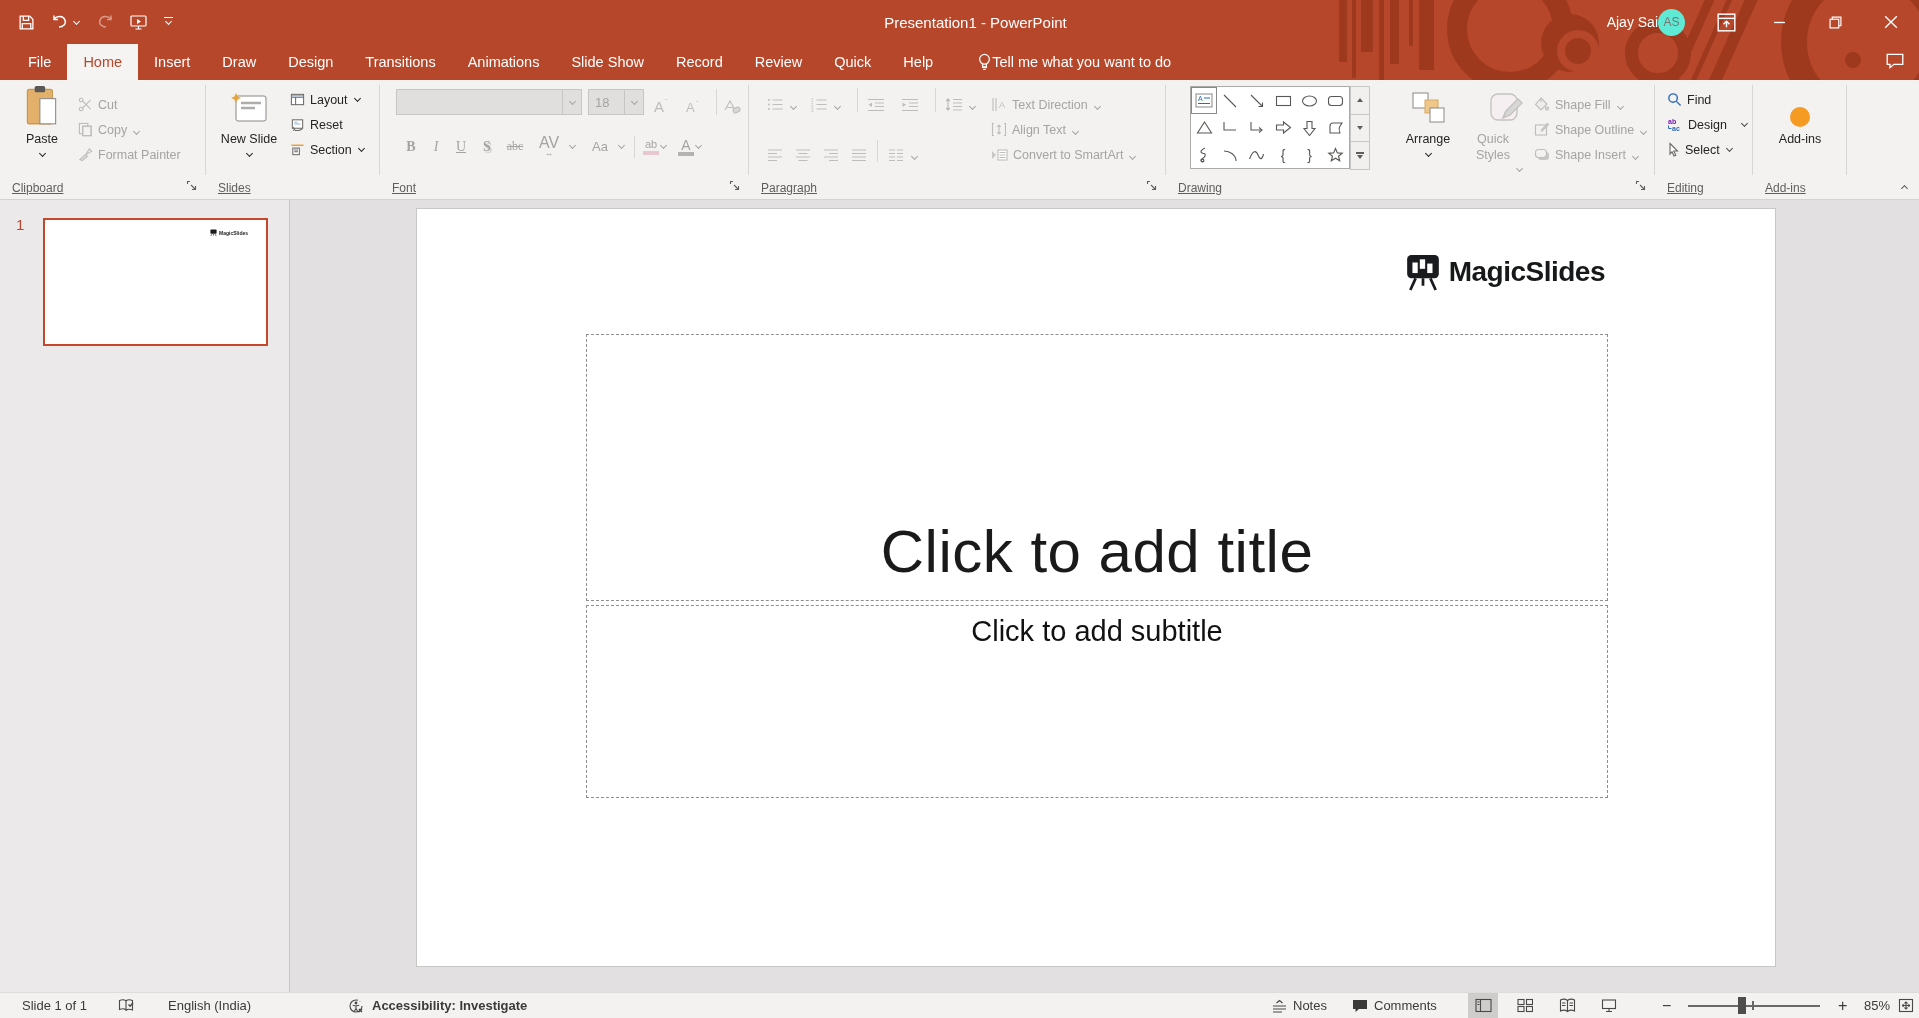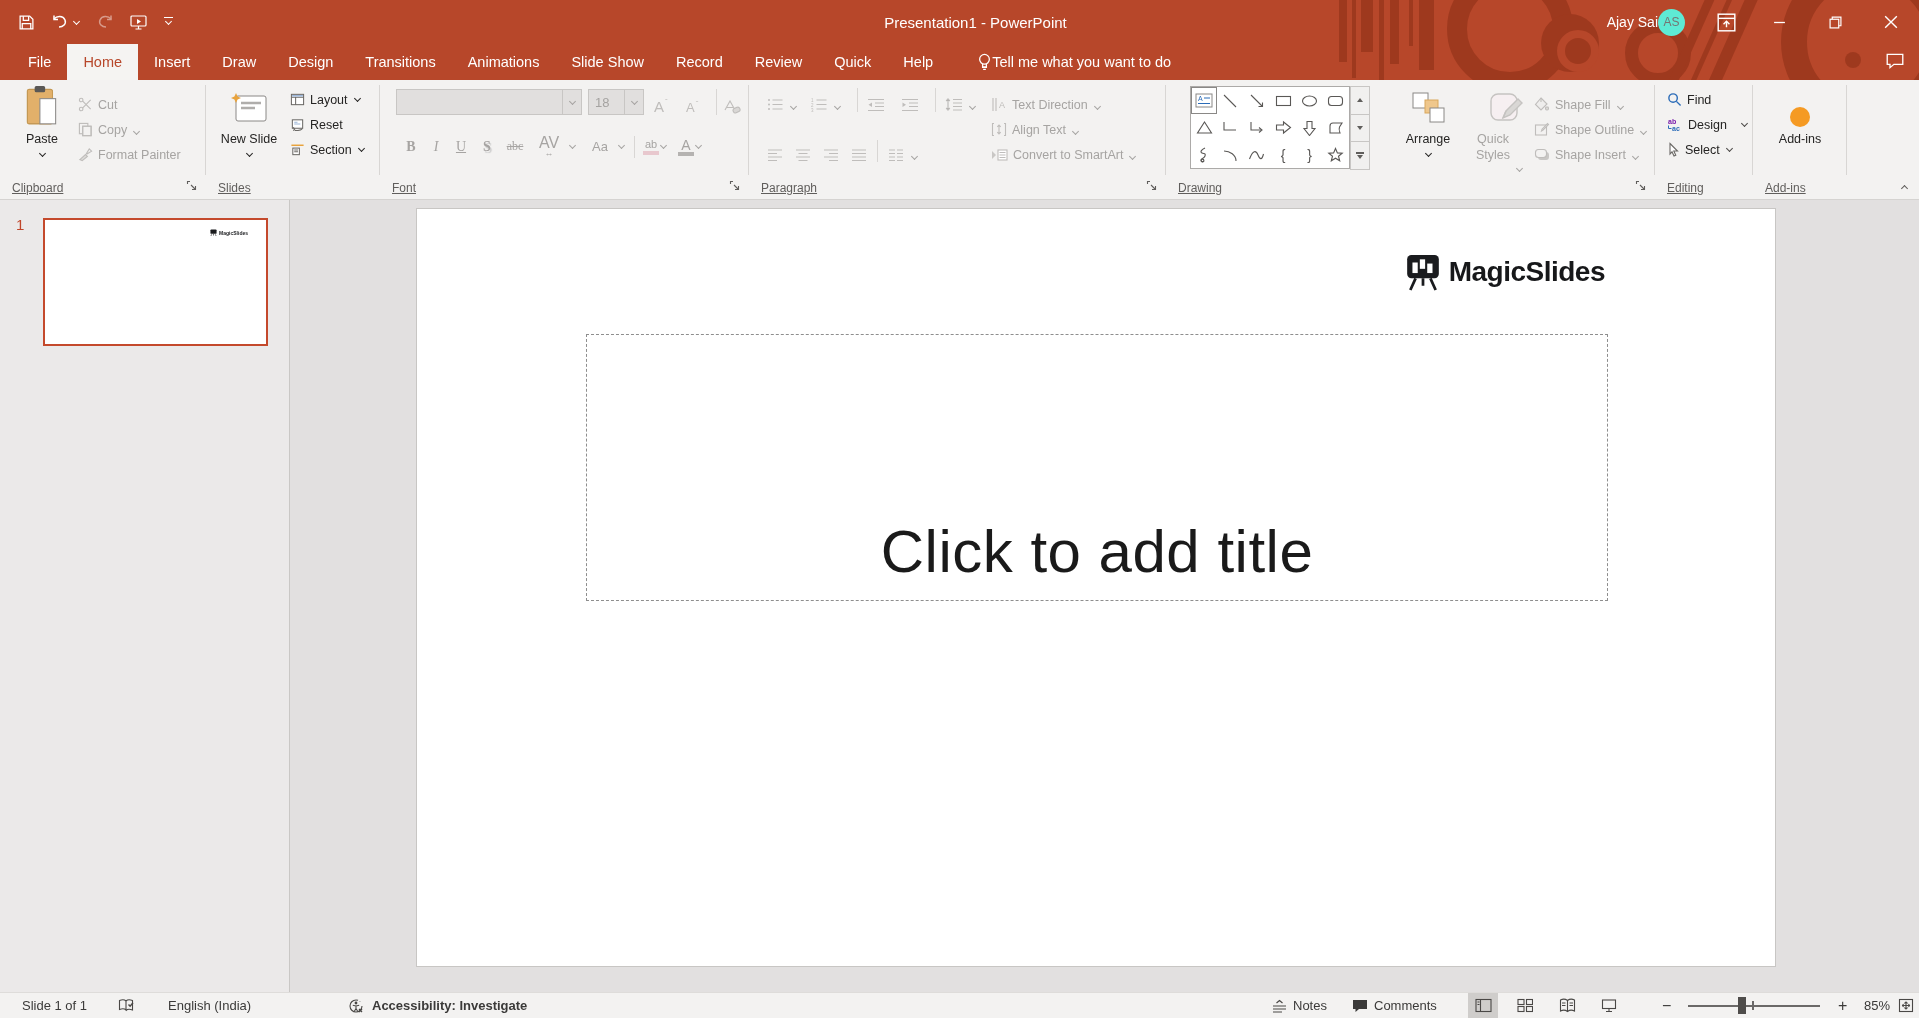--- a/index.html
+++ b/index.html
@@ -735,20 +735,23 @@
                 <rect x="14" y="6" width="5" height="9" fill="#fff"></rect>
                 <rect x="21" y="10" width="5" height="9" fill="#fff"></rect>
                 <path d="M10 24 5 35M24 24l5 11M17 24v7" stroke="#1A1B1E" stroke-width="2.6" fill="none"></path>
               </svg>
           </span>
           <span class="brand">MagicSlides</span>
         </div>
         <div class="ph ph-title">
           <span class="txt">Click to add title</span>
         </div>
+        <div class="ph ph-sub">
+          <span class="txt">Click to add subtitle</span>
+        </div>
       </div>
     </div>
   </div>
 
   <div class="statusbar">
     <div class="sb-item" style="left:22px;">Slide 1 of 1</div>
     <div class="sb-item" style="left:118px;">
       <span class="sb-ic">
         <svg width="17" height="15" viewBox="0 0 17 15" fill="none" stroke="currentColor" stroke-width="1.1">
             <path d="M1.5 2.5C4 1.5 6.5 1.5 8 3v9c-1.5-1.5-4-1.5-6.5-.5zM8 3c1.5-1.5 4-1.5 6.5-.5v9.5c-2.5-1-5-1-6.5.5"></path>

